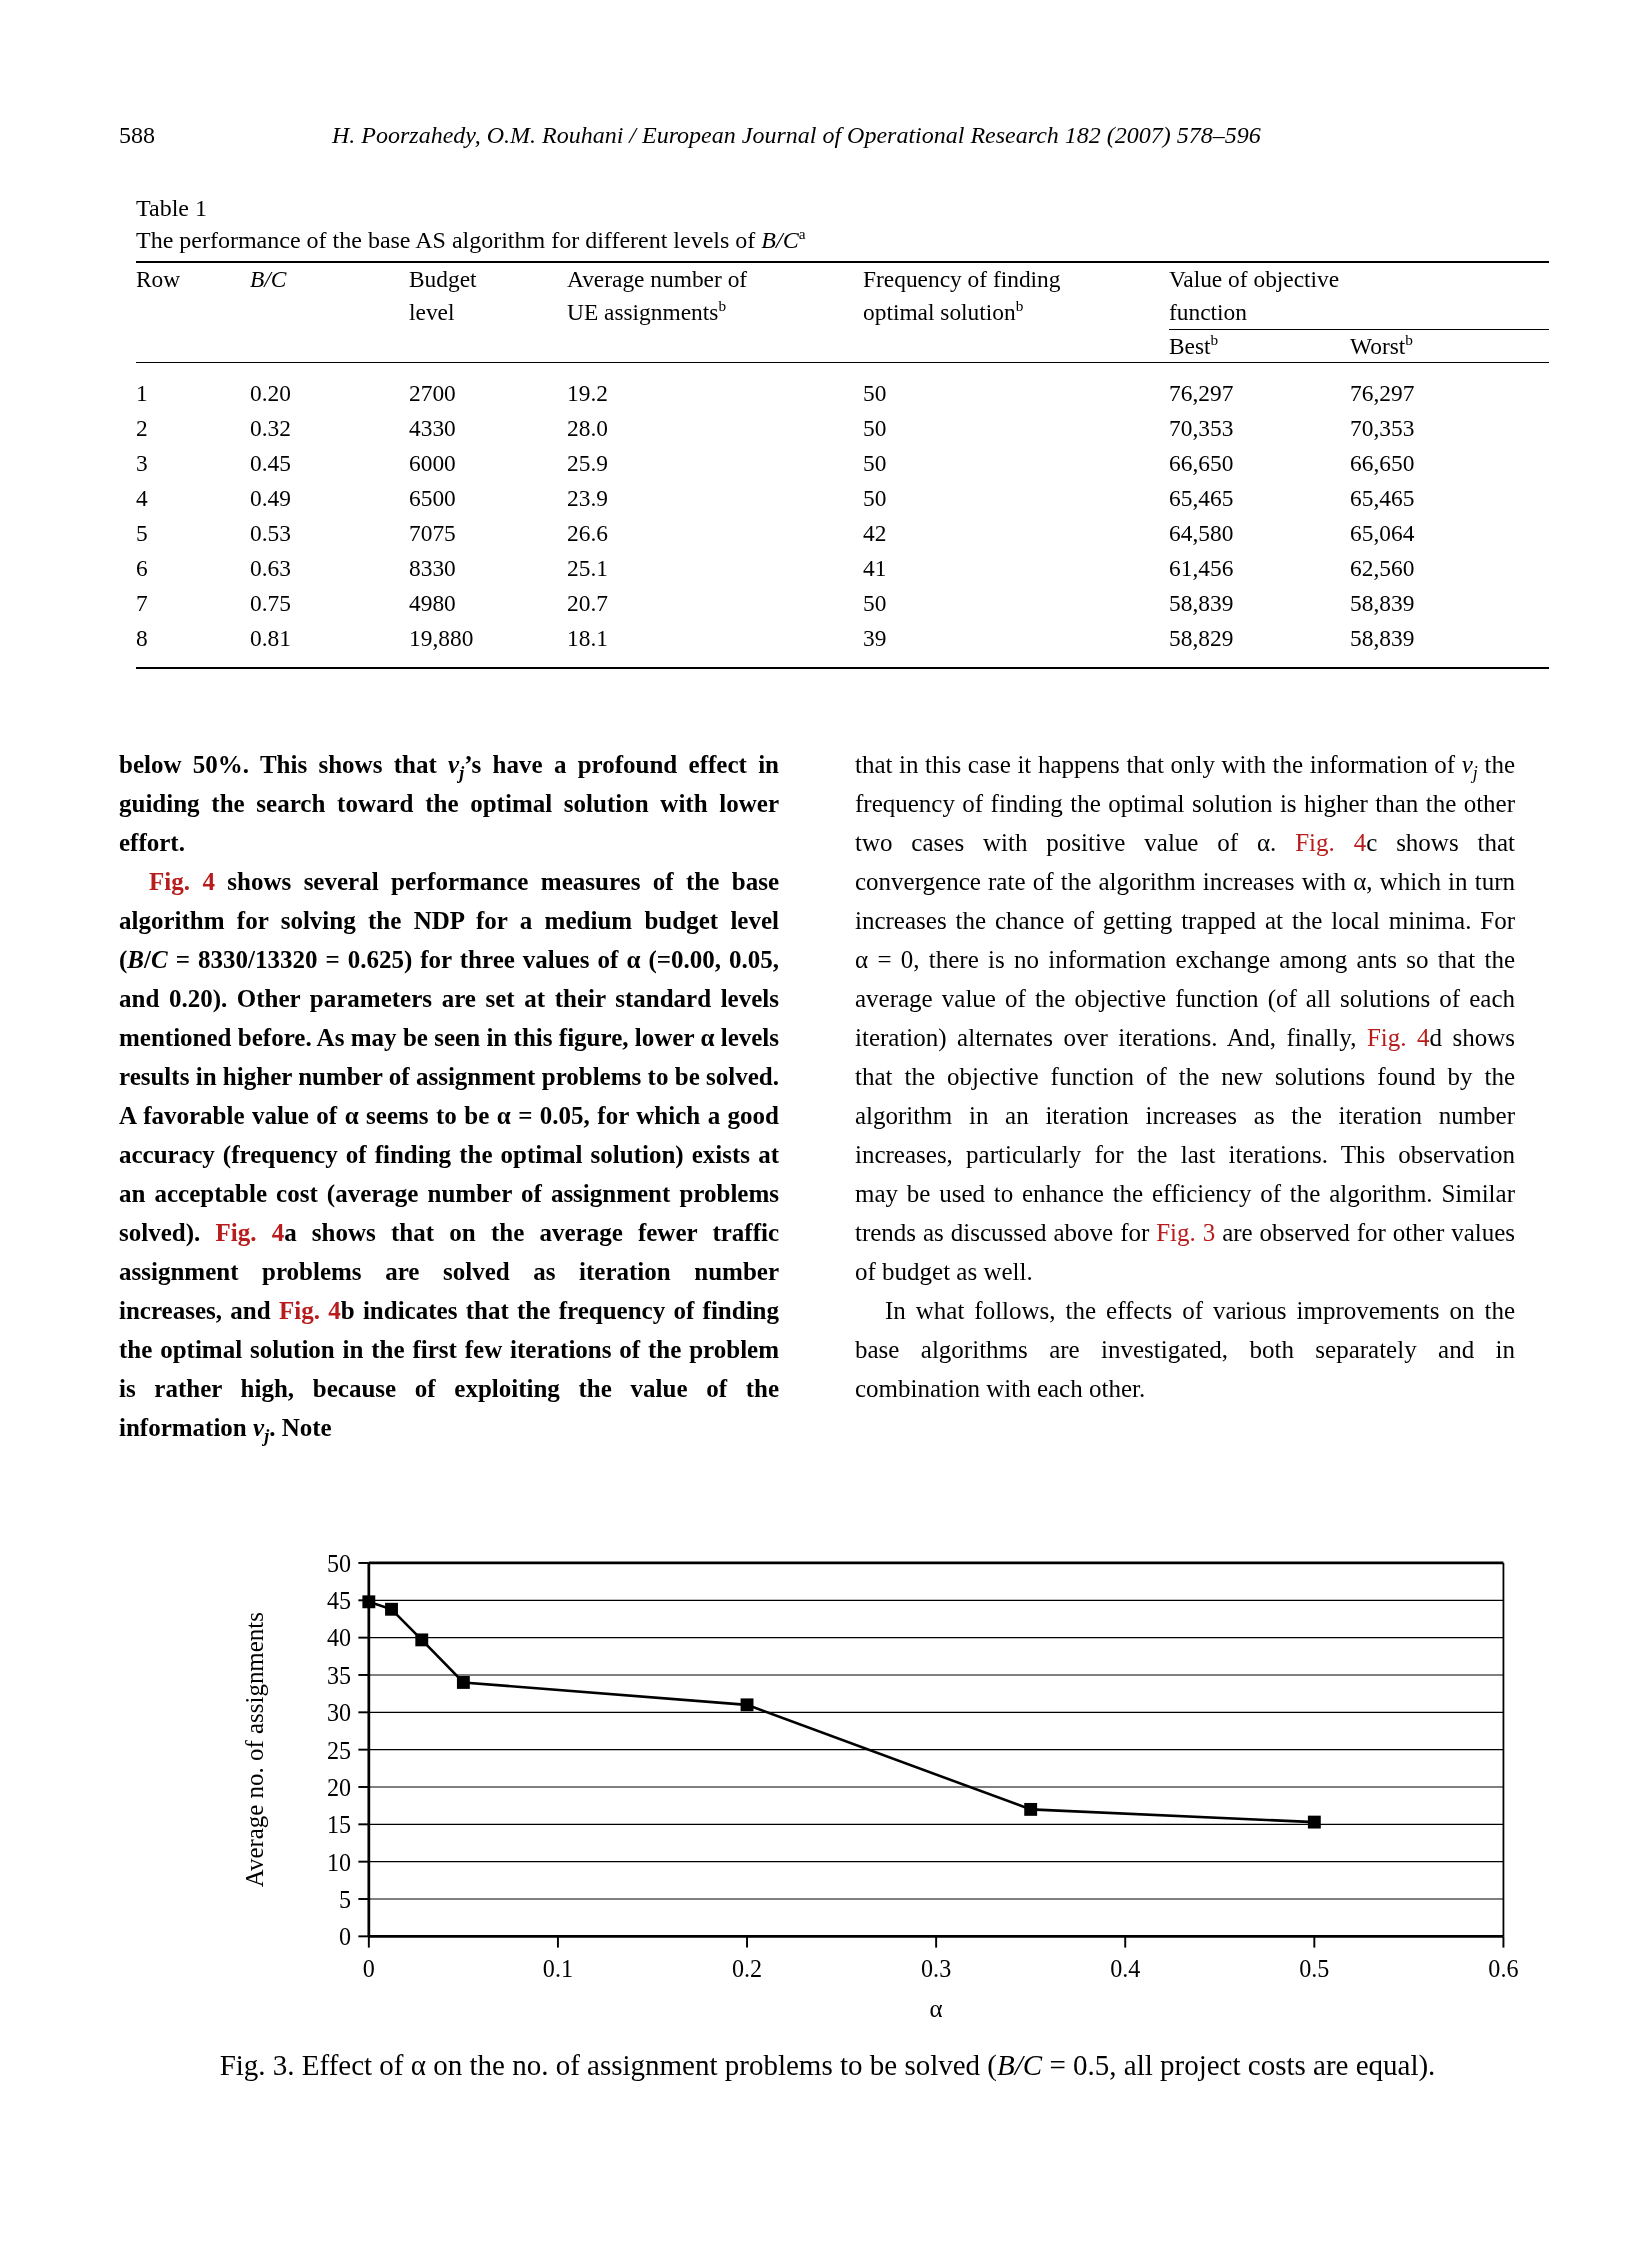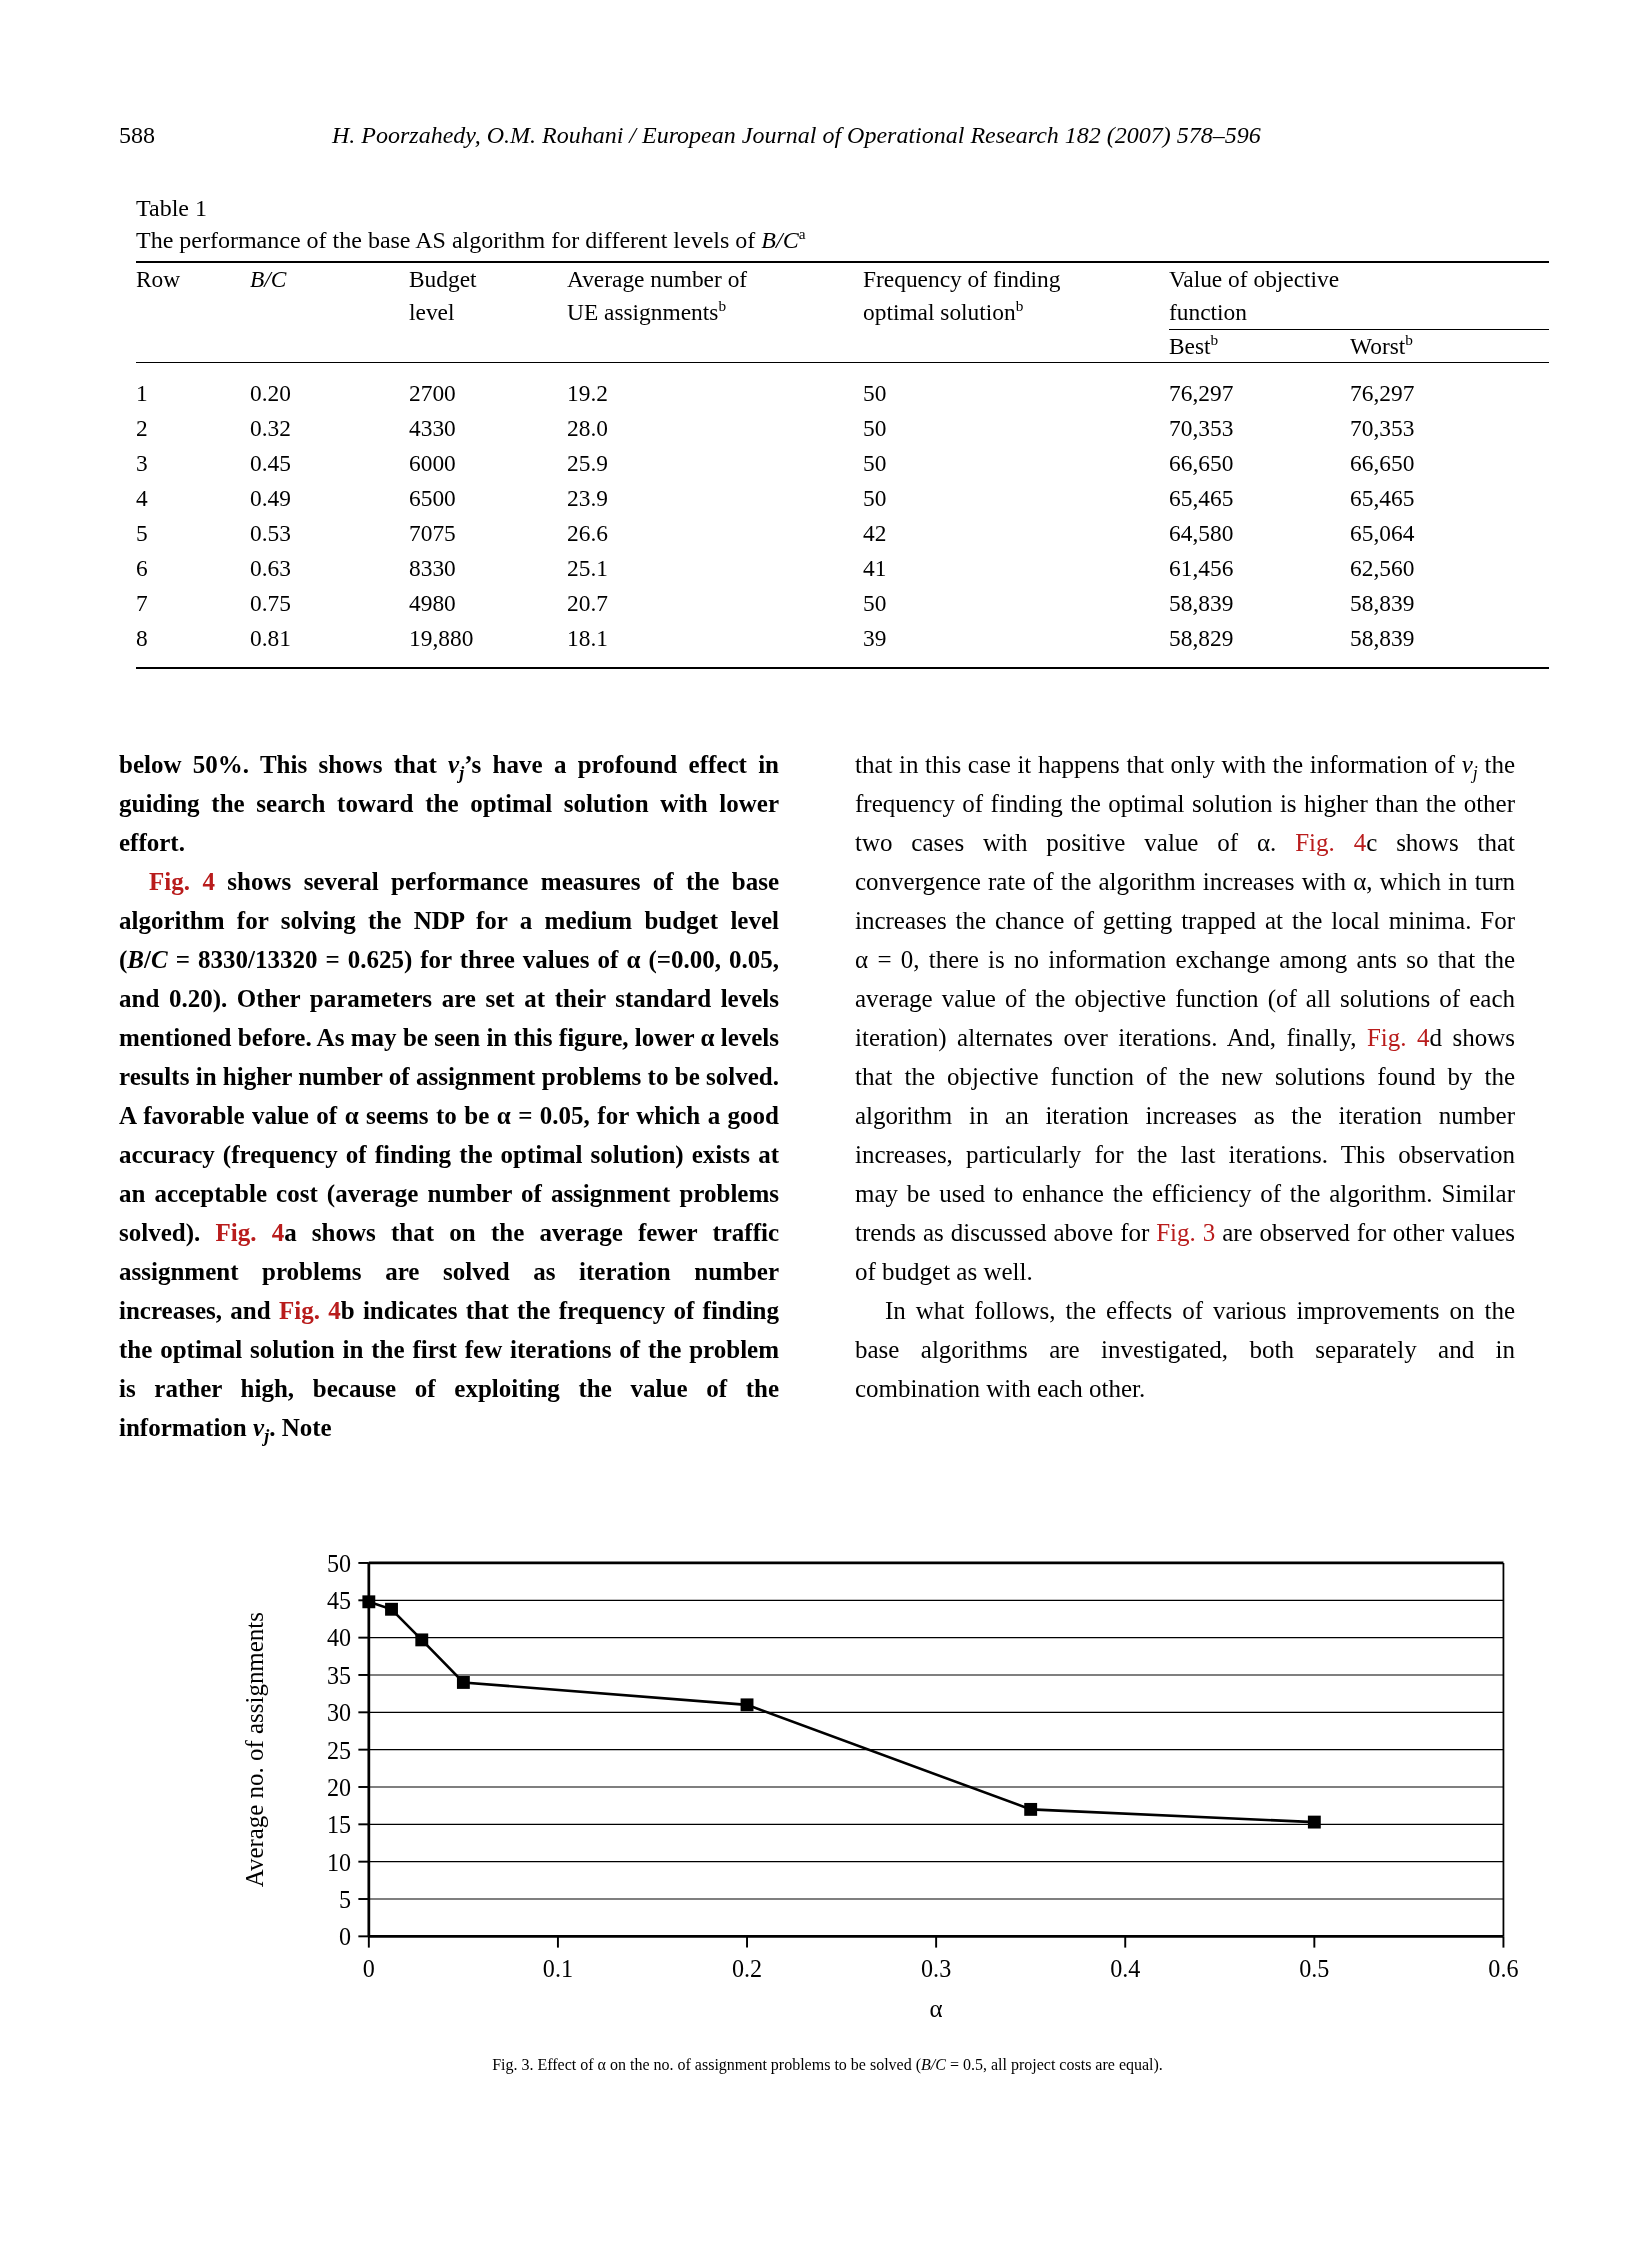--- a/index.html
+++ b/index.html
@@ -158,21 +158,21 @@
     position: relative;
     width: 1417px;
     height: 515px;
   }
   .fig-caption {
     position: absolute;
     left: 119px;
     top: 2049px;
     width: 1417px;
     text-align: center;
-    font-size: 16px;
+    font-size: 29px;
     line-height: 32px;
   }
   .fig-caption .it { font-style: italic; }
 </style>
 </head>
 <body>
 
 <div class="page">
 
   <div class="runhead">

